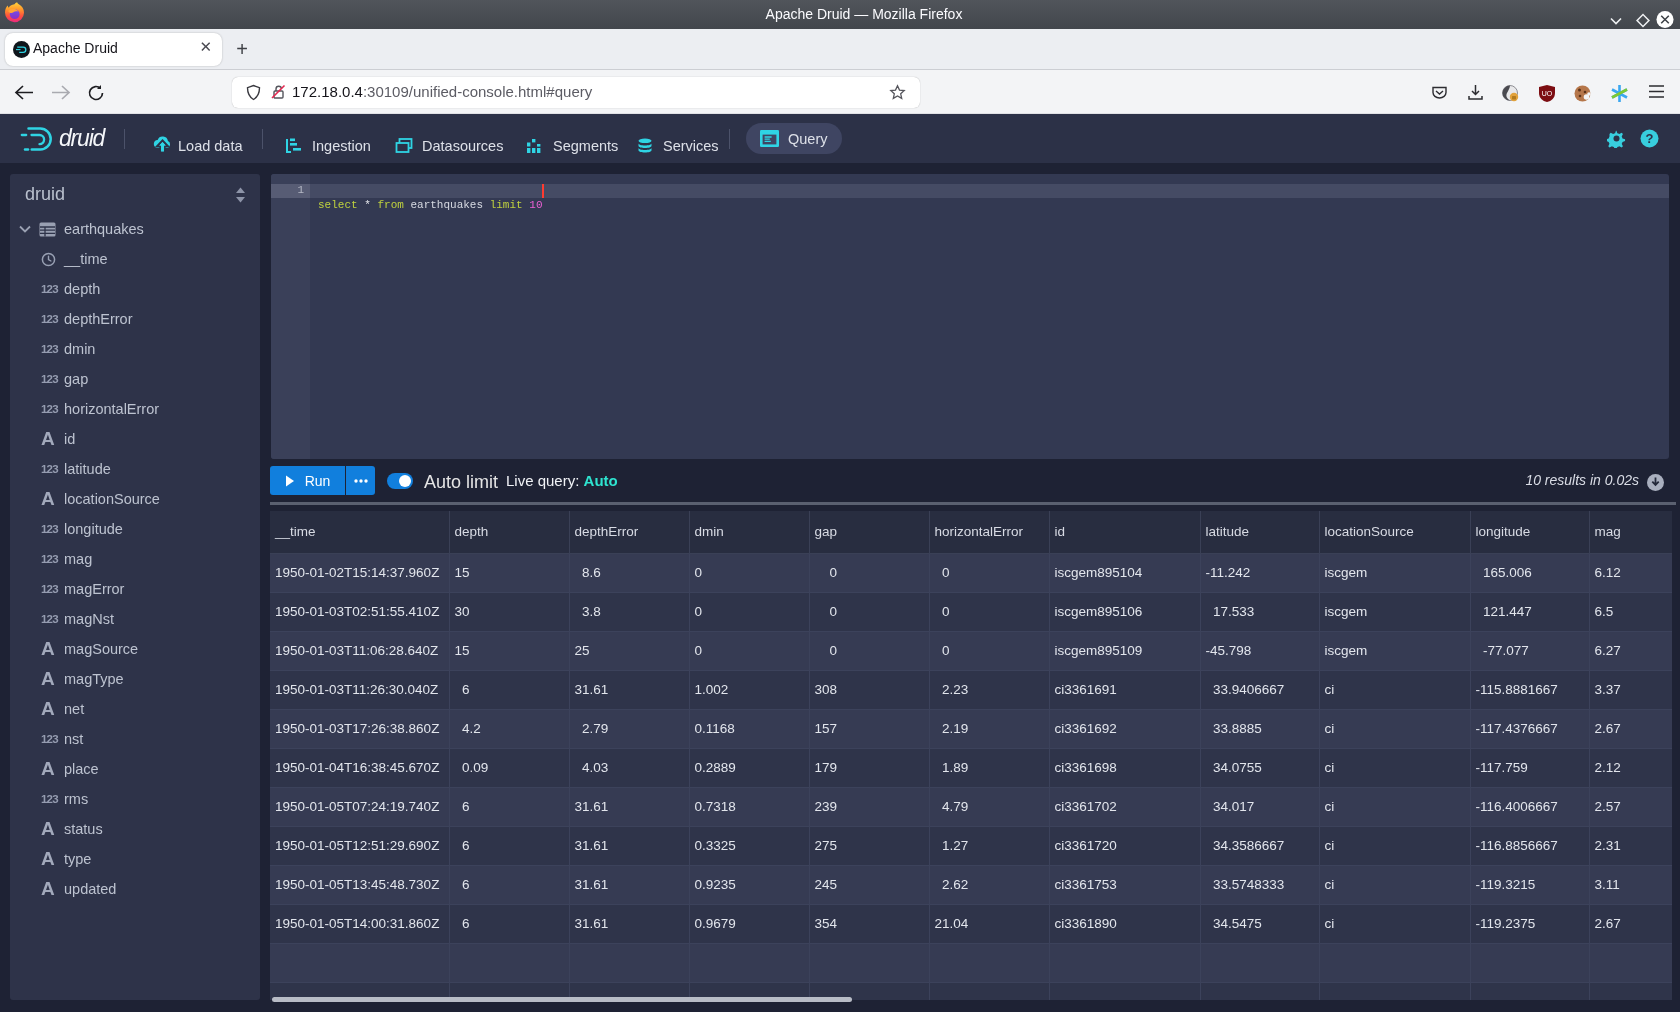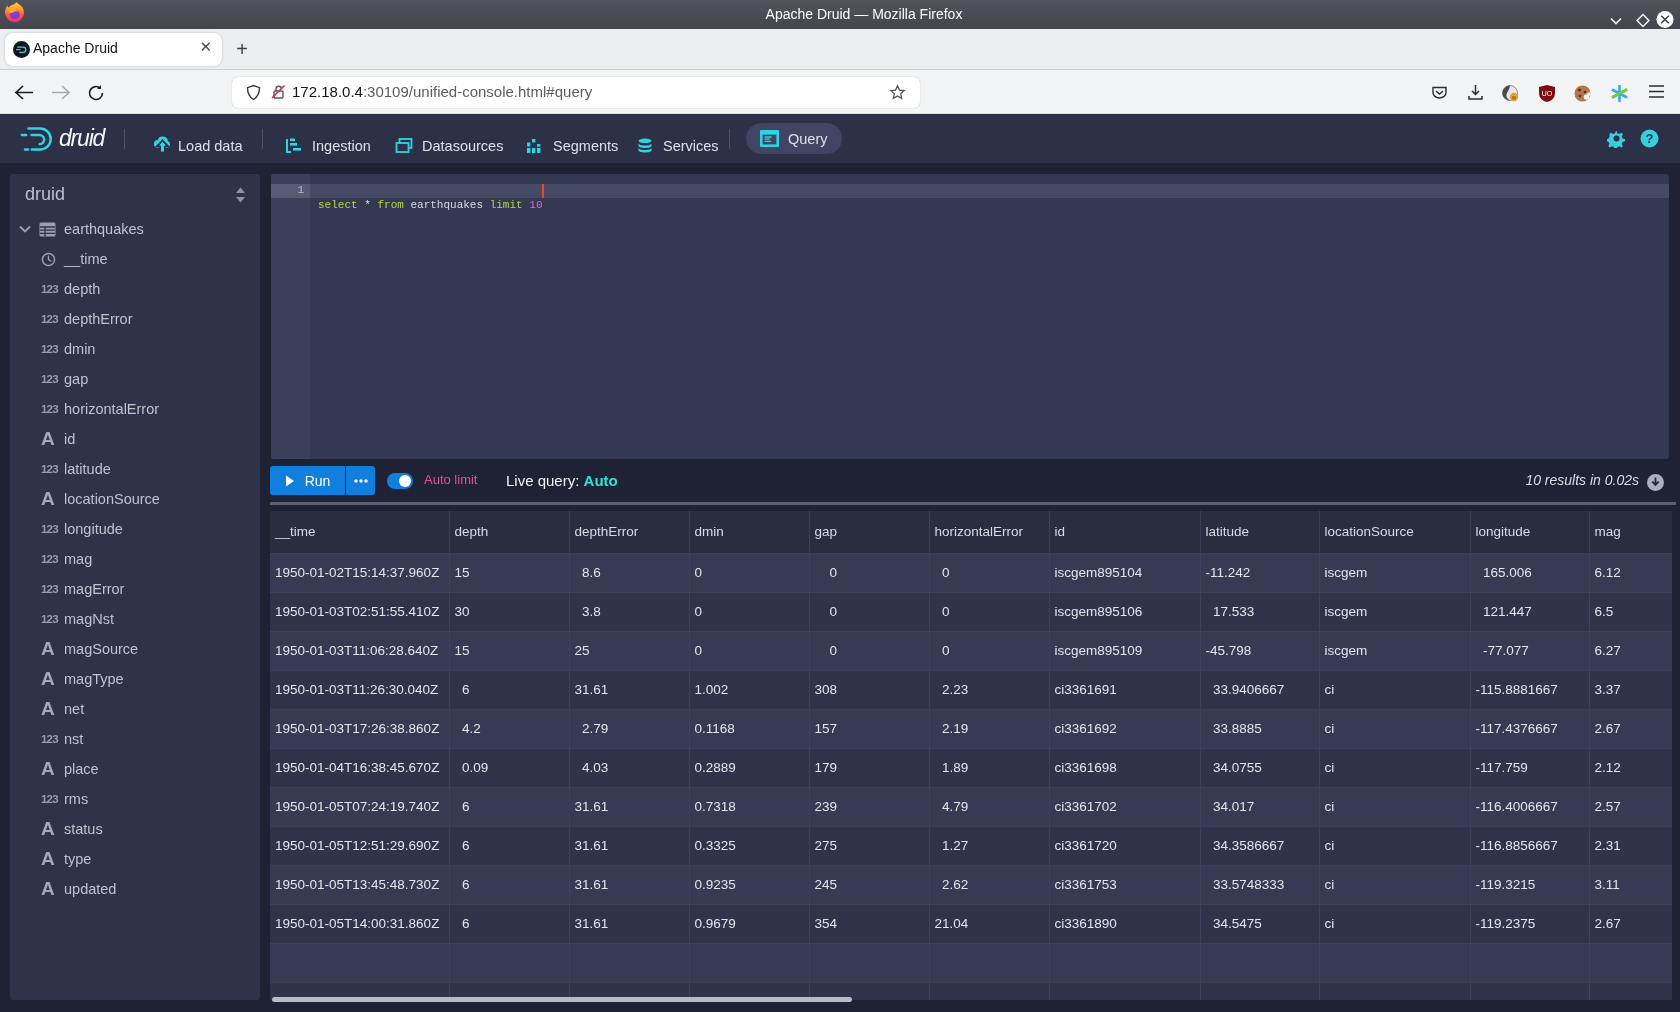--- a/index.html
+++ b/index.html
@@ -51,21 +51,21 @@
 #lineno { position:absolute; left:0; top:10px; width:33px; height:14px; line-height:14px; text-align:right; color:#b6bac6; font:11px "Liberation Mono",monospace; }
 #code { position:absolute; left:47px; top:2px; height:14px; line-height:14px; font:11px "Liberation Mono",monospace; color:#d7dae2; white-space:pre;margin-top:23px; }
 #code .kw { color:#bfd13e; } #code .num { color:#ee60d5; } #code .st { color:#e8e9ee; }
 #caret { position:absolute; top:10px; width:2px; height:14px; background:#ff3b30; }
 
 #runbar { position:absolute; left:270px; top:459px; width:1410px; height:44px; }
 #runbtn { position:absolute; left:0; top:7px; width:75px; height:29px; background:#117fdd; border-radius:3px 0 0 3px; color:#fff; font-size:14px; display:flex; align-items:center; justify-content:center; }
 #morebtn { position:absolute; left:76px; top:7px; width:29px; height:29px; background:#117fdd; border-radius:0 3px 3px 0; color:#fff; display:flex; align-items:center; justify-content:center; }
 #toggle { position:absolute; left:117px; top:14px; width:26px; height:16px; background:#117fdd; border-radius:8px; }
 #toggle:after { content:""; position:absolute; right:2px; top:2px; width:12px; height:12px; border-radius:50%; background:#fff; }
-#autolimit { position:absolute; left:154px; top:13px; font-size:13px; color:#ec4899; }
+#autolimit { position:absolute; left:154px; top:13px; font-size:18px; color:#e5e5e5; }
 #livequery { position:absolute; left:236px; top:13px; font-size:15px; color:#f0f2f6; }
 #livequery b { color:#2ee4d0; font-weight:700; }
 #resinfo { position:absolute; right:41px; top:13px; font-size:14px; color:#dadde6;font-style:italic; }
 #dlbtn { position:absolute; right:16px; top:15px; width:17px; height:17px; }
 #divider { position:absolute; left:270px; top:502px; width:1406px; height:3px; background:#5a6070; }
 
 #results { position:absolute; left:270px; top:511px; width:1402px; border-collapse:collapse; table-layout:fixed; font-size:13.5px; color:#e2e5ec; }
 #results col.c0{width:179px} #results col.c1{width:120px} #results col.c2{width:120px}
 #results col.c3{width:120px} #results col.c4{width:120px} #results col.c5{width:120px}
 #results col.c6{width:151px} #results col.c7{width:119px} #results col.c8{width:151px}

